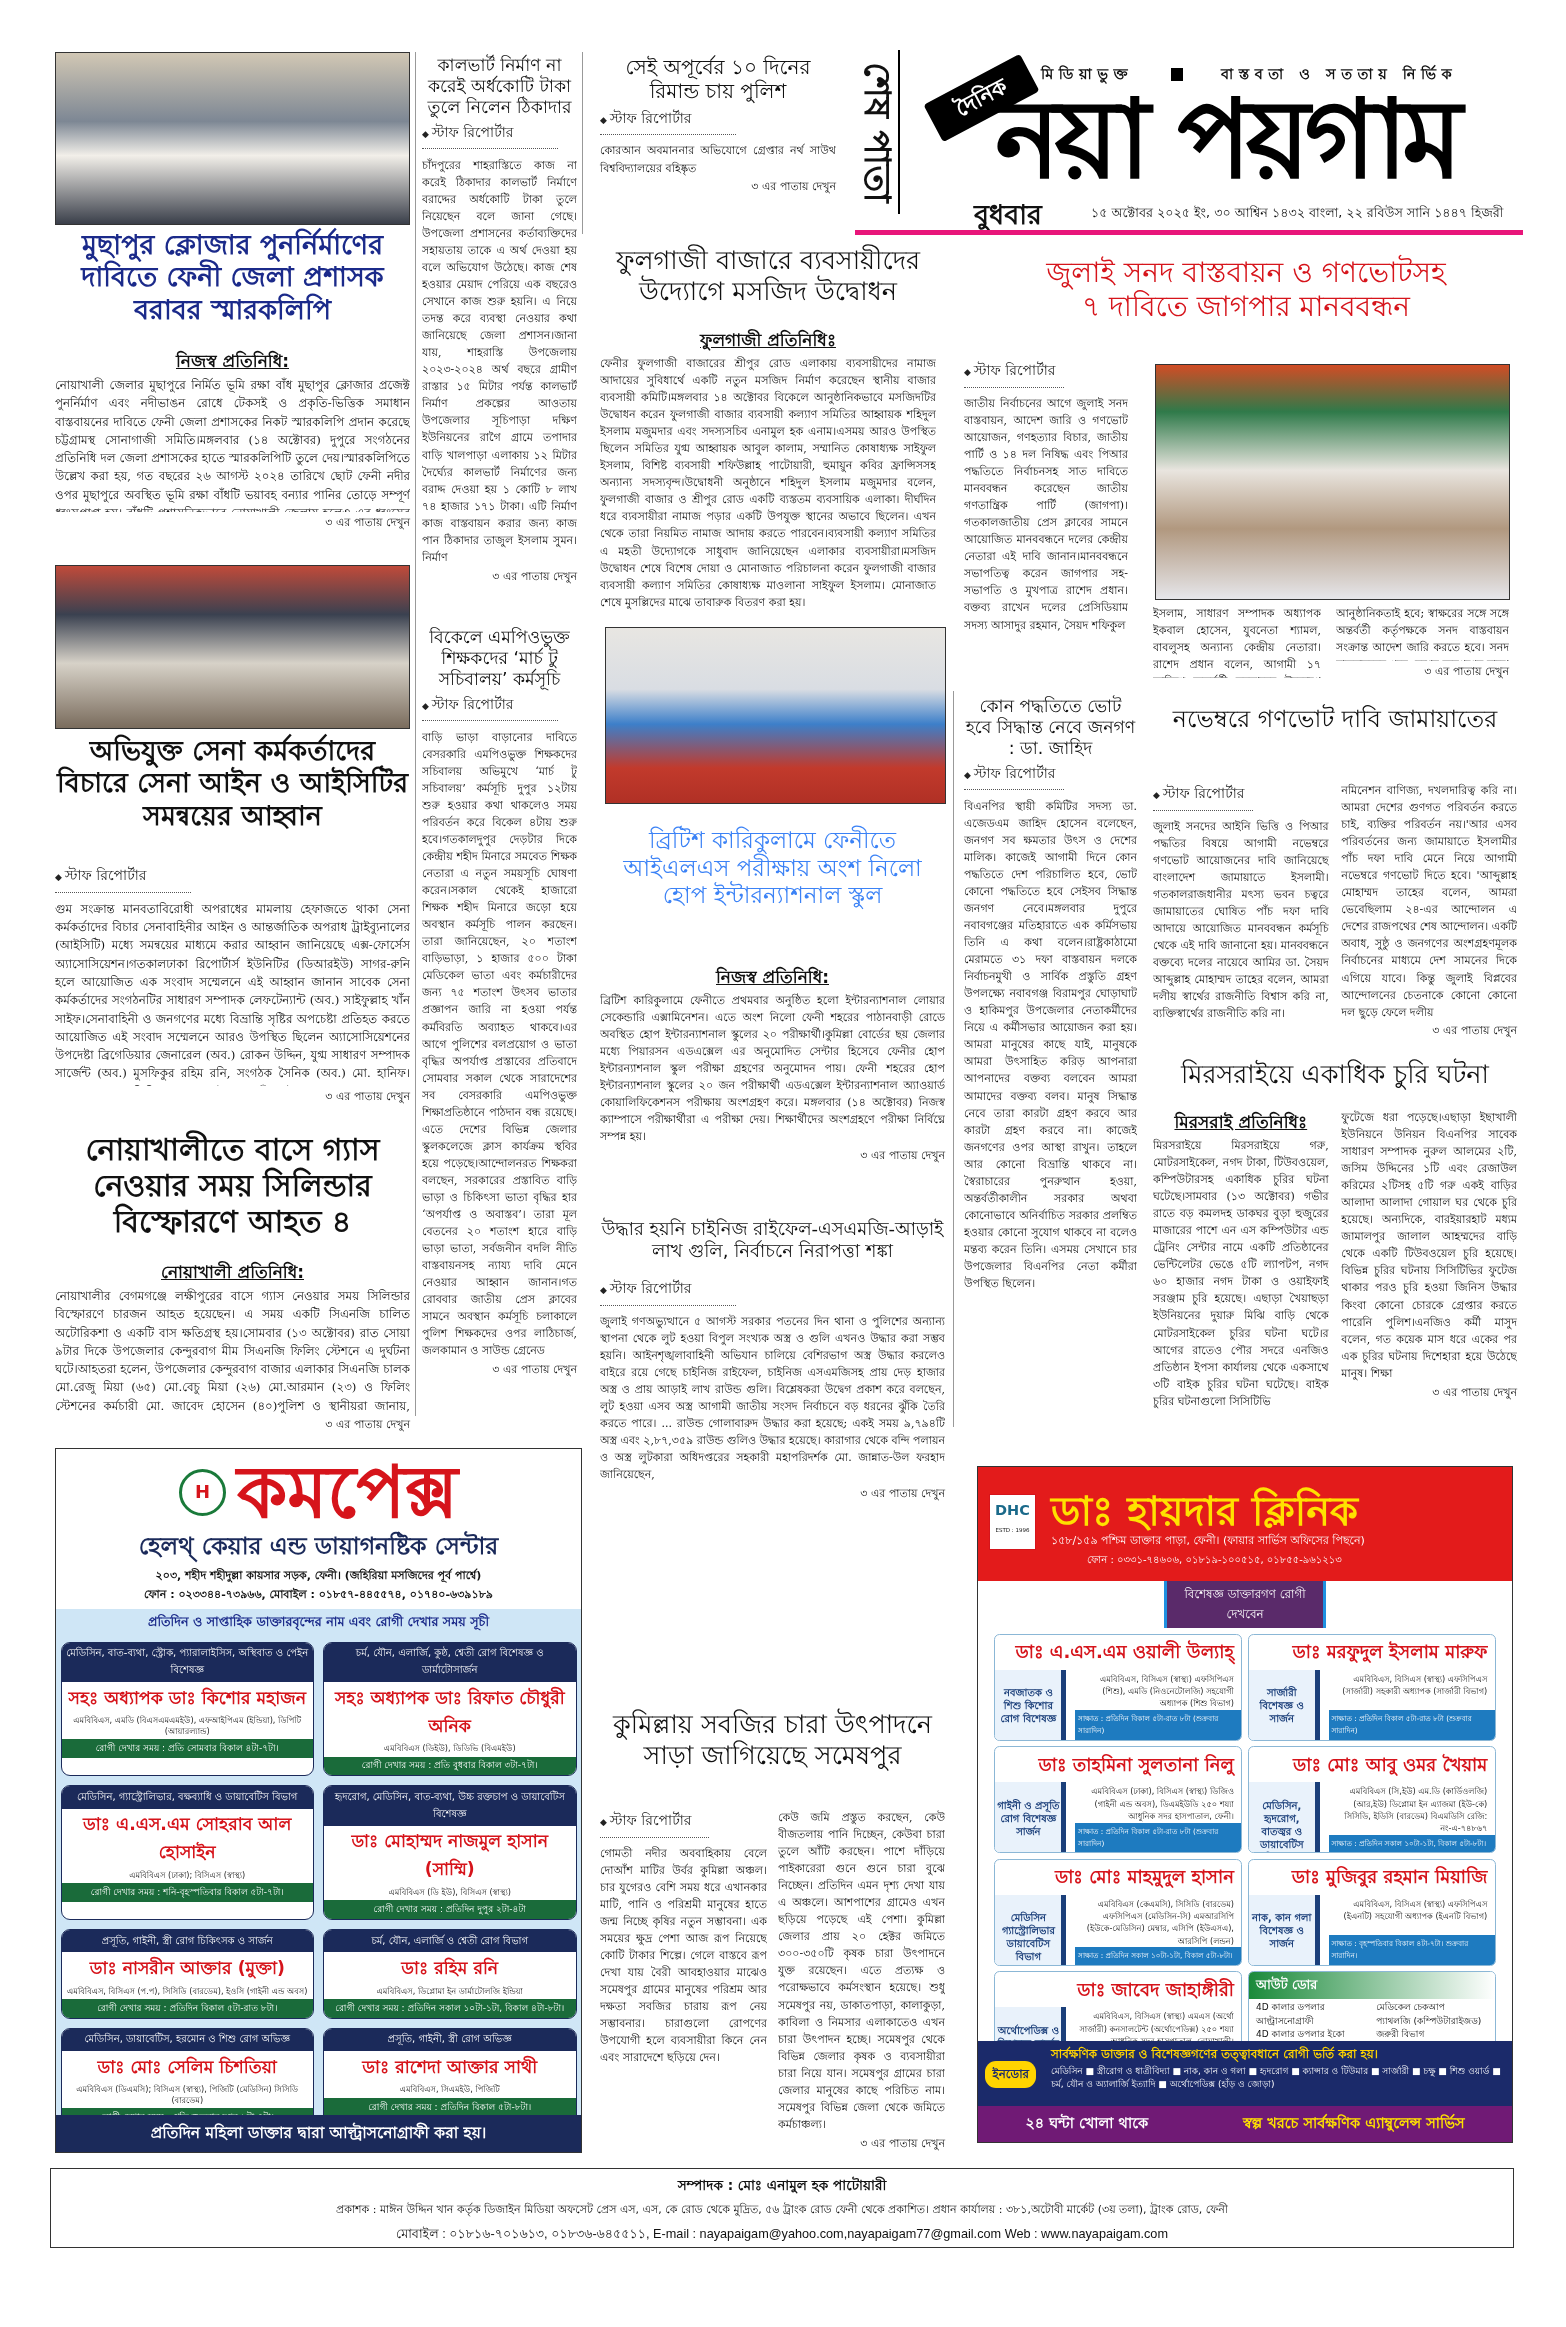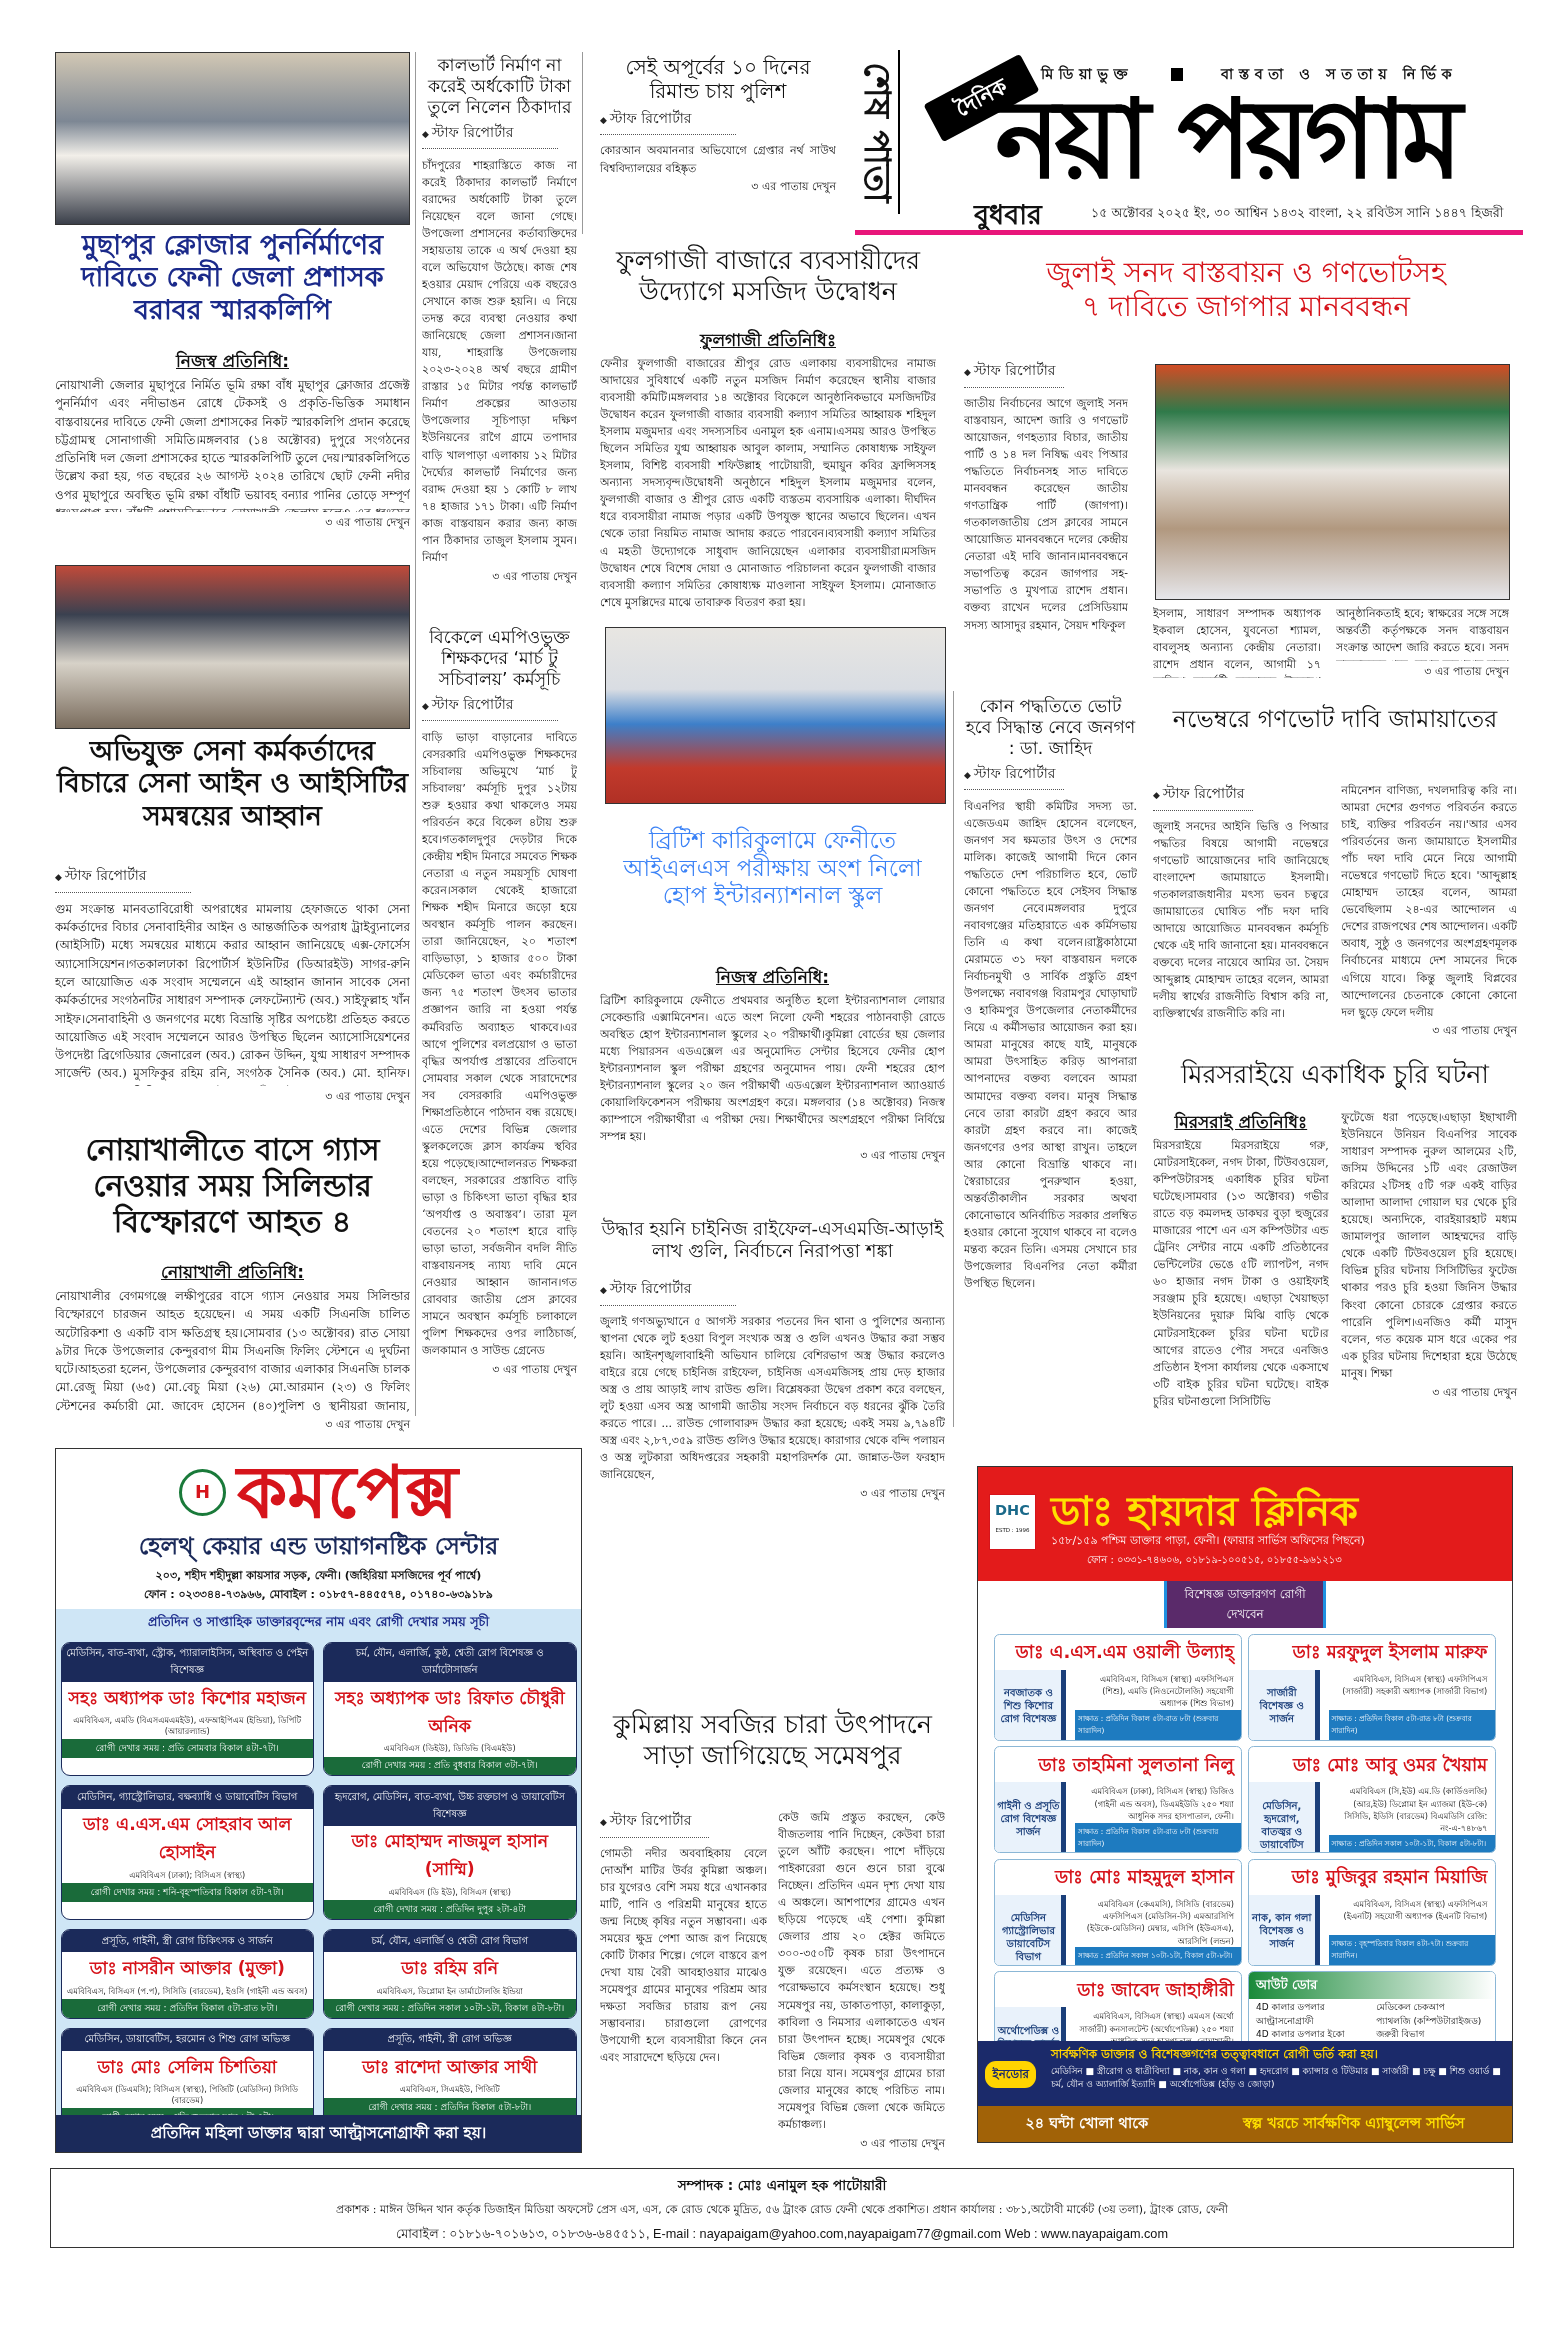--- a/index.html
+++ b/index.html
@@ -319,21 +319,21 @@
         <li>এক্স-রে</li>
         <li>২৪ ঘন্টা জরুরী ঔষধ</li>
       </ul>
     </div>
   </div>
   <div style="position:absolute;bottom:36px;left:0;right:0;height:65px;background:#1b2a6a;color:#fff;padding:3.6px 7.3px 3.6px 73px;">
     <div style="position:absolute;left:7.3px;top:20px;background:#ffd400;color:#1b2a6a;font-weight:bold;font-size:11.8px;padding:3.6px 7.3px;border-radius:11px;">ইনডোর</div>
     <div style="color:#ffd400;font-weight:bold;font-size:11.8px;">সার্বক্ষণিক ডাক্তার ও বিশেষজ্ঞগণের তত্ত্বাবধানে রোগী ভর্তি করা হয়।</div>
     <div style="font-size:9px;line-height:1.5;">মেডিসিন ■ স্ত্রীরোগ ও ধাত্রীবিদ্যা ■ নাক, কান ও গলা ■ হৃদরোগ ■ ক্যান্সার ও টিউমার ■ সার্জারী ■ চক্ষু ■ শিশু ওয়ার্ড ■ চর্ম, যৌন ও অ্যালার্জি ইত্যাদি ■ অর্থোপেডিক্স (হাঁড় ও জোড়া)</div>
   </div>
-  <div style="position:absolute;bottom:0;left:0;right:0;height:36px;background:#a16207;display:flex;justify-content:space-around;align-items:center;">
+  <div style="position:absolute;bottom:0;left:0;right:0;height:36px;background:#701a75;display:flex;justify-content:space-around;align-items:center;">
     <span style="color:#fff;font-weight:bold;font-size:14.5px;">২৪ ঘন্টা খোলা থাকে</span>
     <span style="color:#ffe100;font-weight:bold;font-size:14.5px;">স্বল্প খরচে সার্বক্ষণিক এ্যাম্বুলেন্স সার্ভিস</span>
   </div>
 </div>
 
 <div class="abs" style="left:50px;top:2168px;width:1464px;height:80px;border:0.9px solid #333;border-bottom:1.8px solid #333;text-align:center;">
   <div style="font-weight:bold;font-size:13.6px;margin-top:5.5px;">সম্পাদক : মোঃ এনামুল হক পাটোয়ারী</div>
   <div style="font-size:11px;margin-top:3.6px;">প্রকাশক : মাঈন উদ্দিন খান কর্তৃক ডিজাইন মিডিয়া অফসেট প্রেস এস, এস, কে রোড থেকে মুদ্রিত, ৫৬ ট্রাংক রোড ফেনী থেকে প্রকাশিত। প্রধান কার্যালয় : ৩৮১,অটোবী মার্কেট (৩য় তলা), ট্রাংক রোড, ফেনী</div>
   <div style="font-size:12.7px;margin-top:3.6px;font-family:'Liberation Sans', sans-serif;">মোবাইল : ০১৮১৬-৭০১৬১৩, ০১৮৩৬-৬৪৫৫১১, E-mail : nayapaigam@yahoo.com,nayapaigam77@gmail.com Web : www.nayapaigam.com</div>
 </div>

